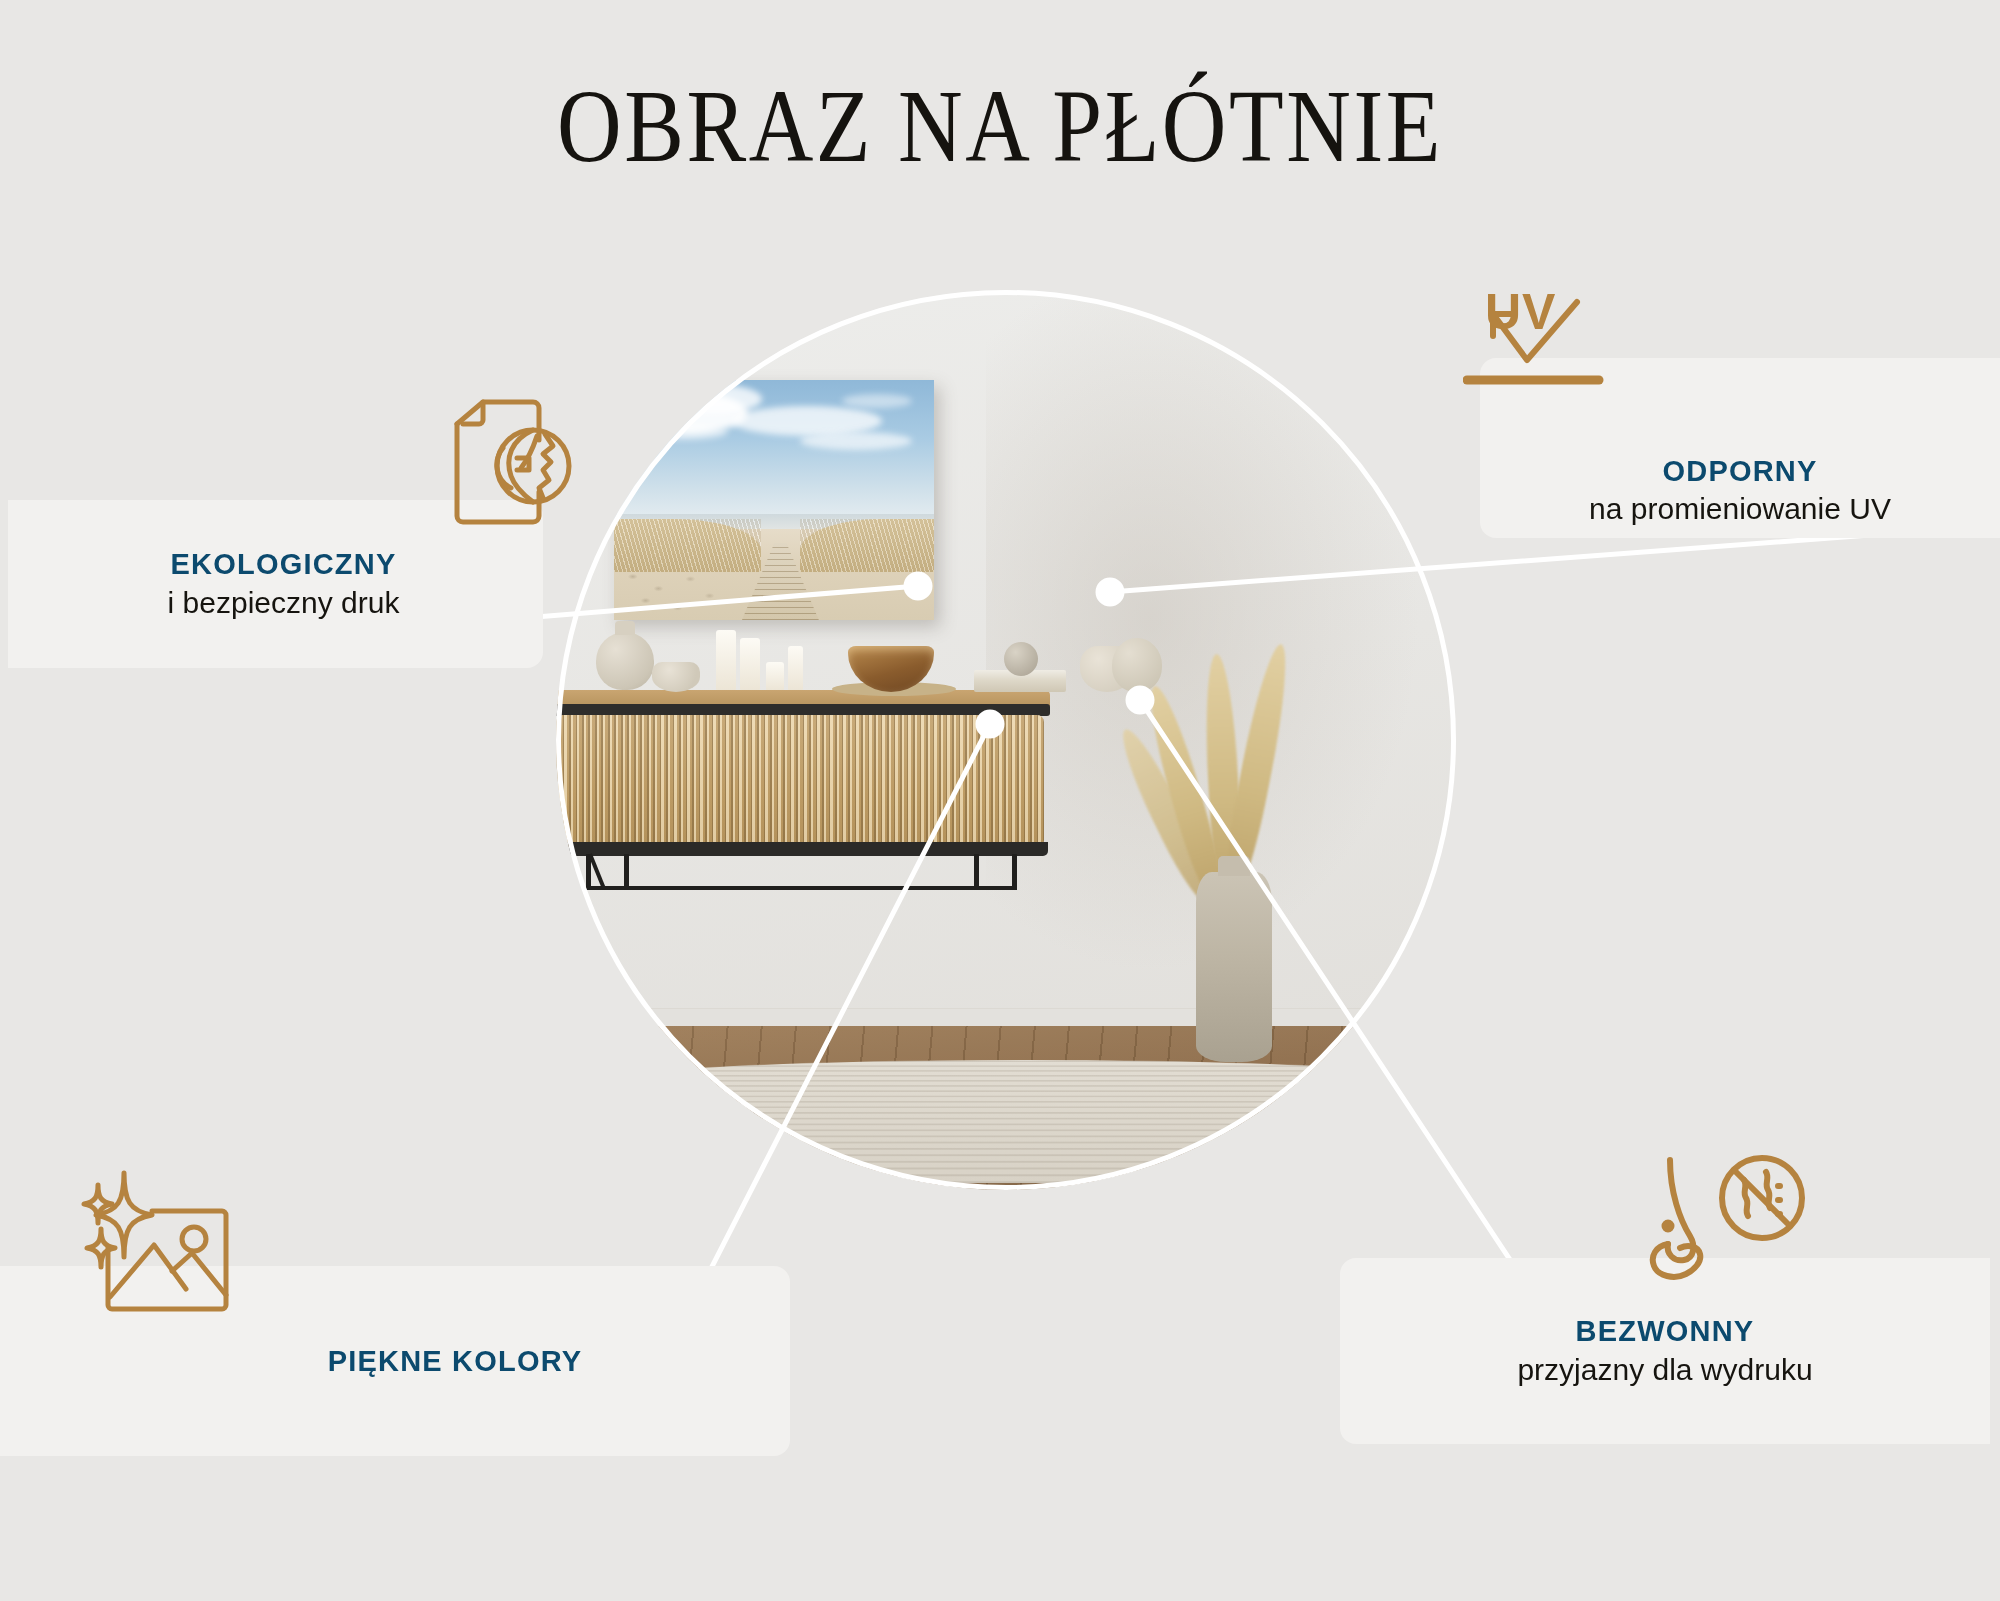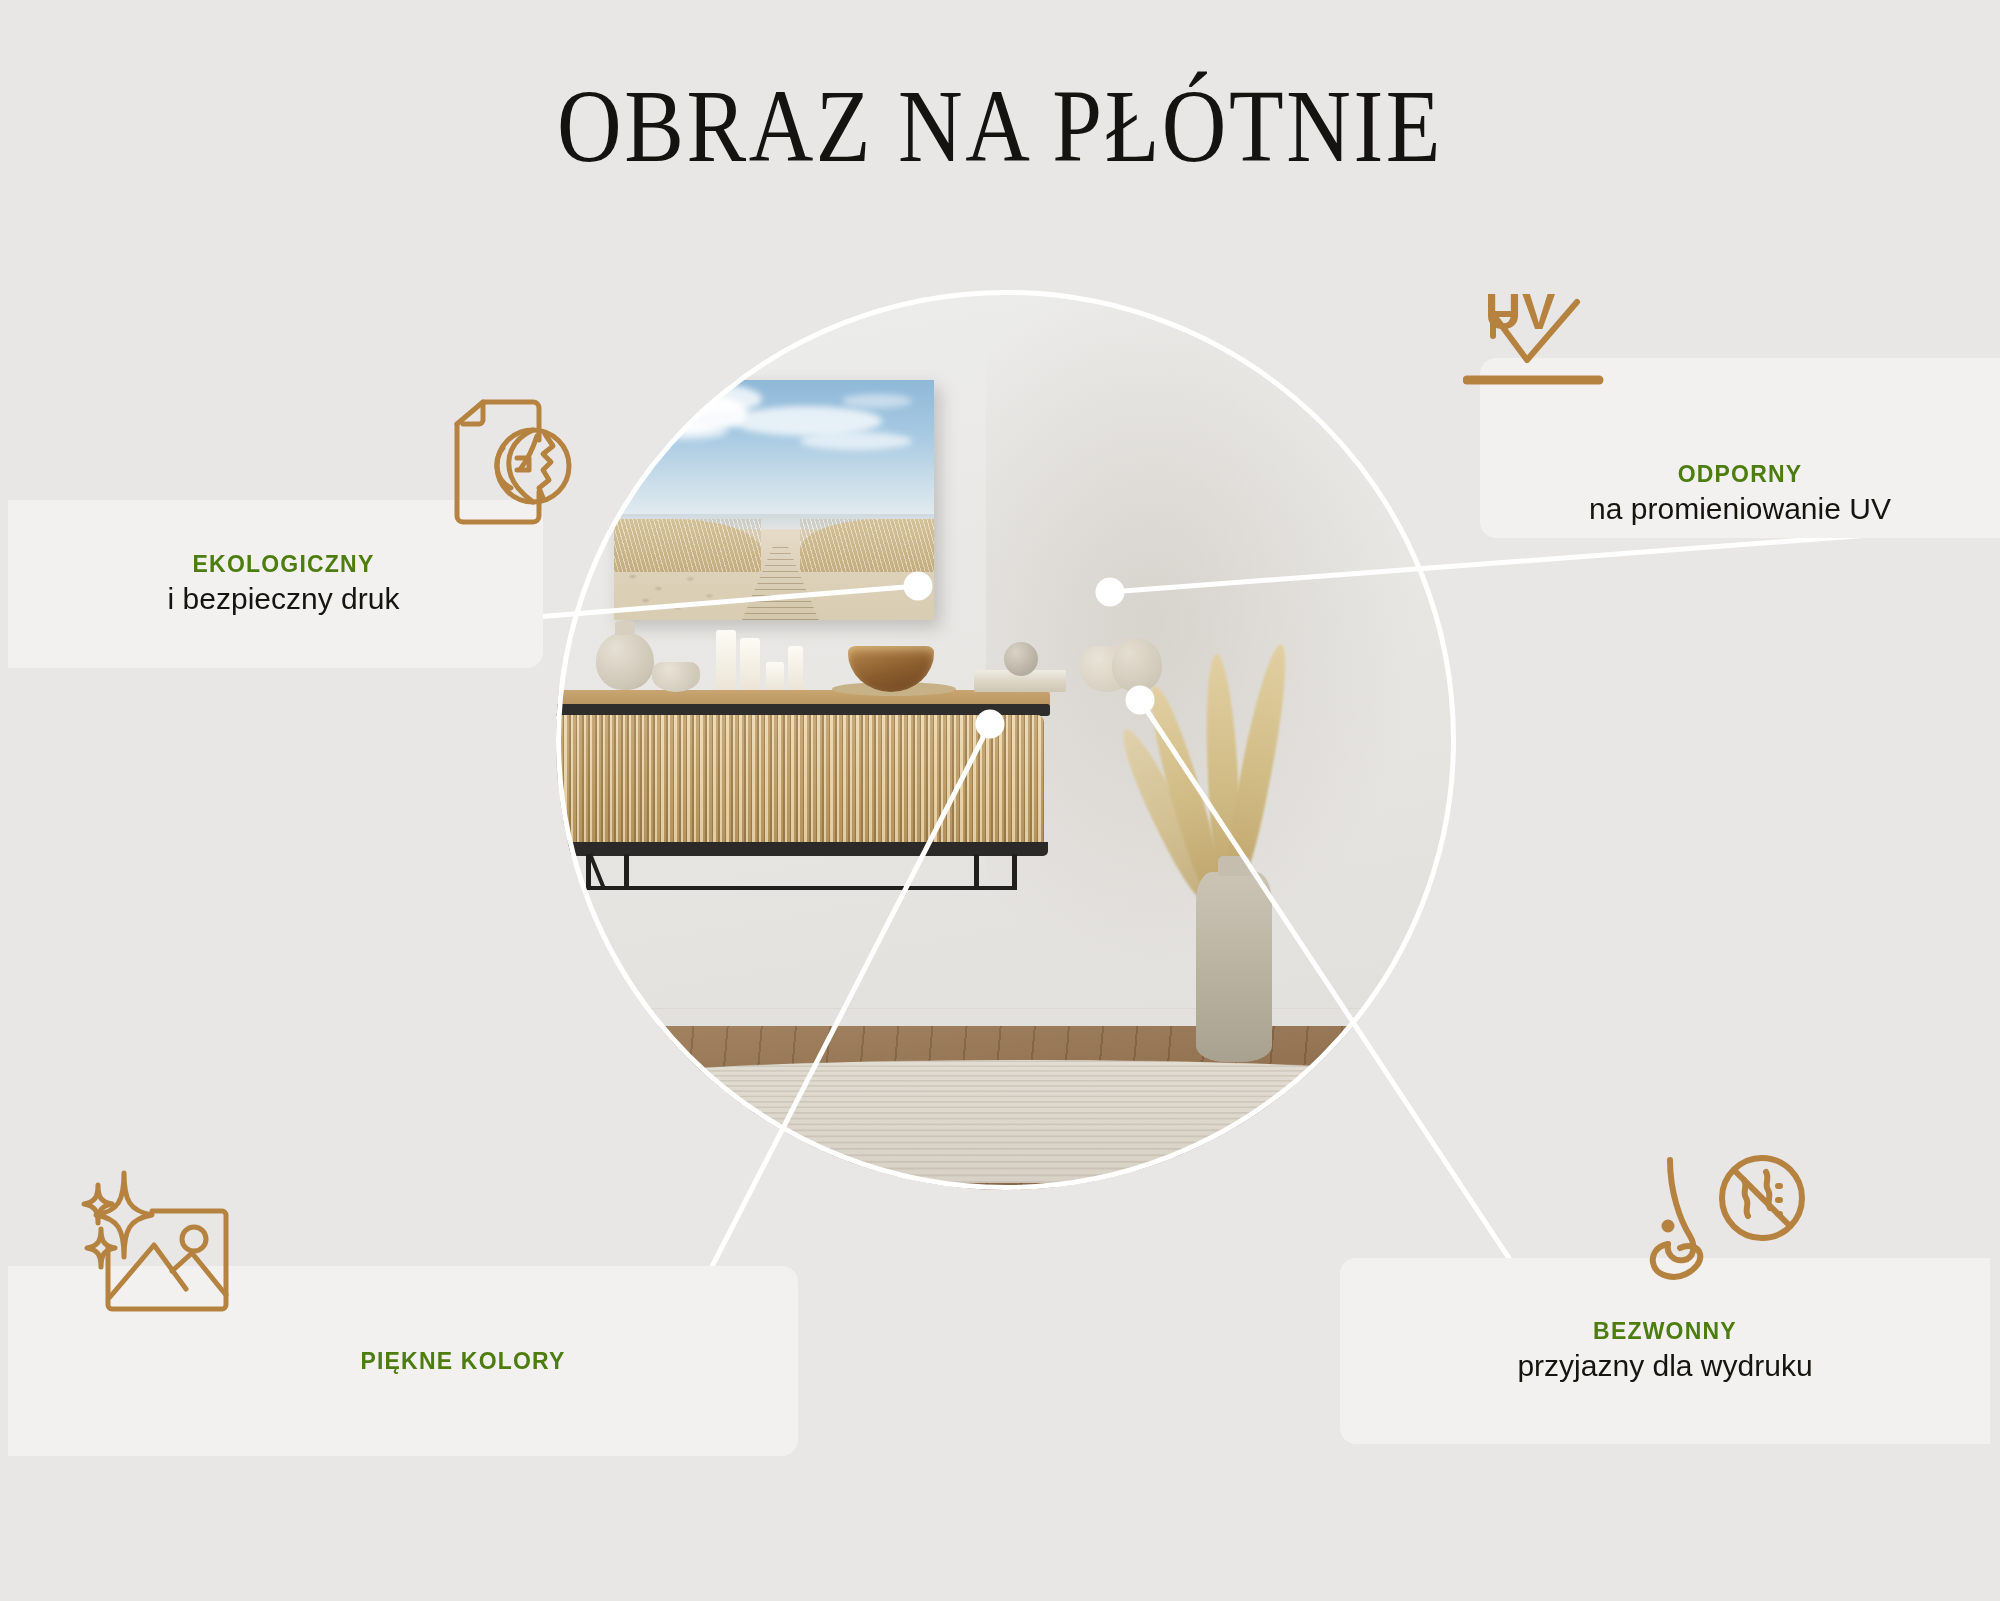--- a/index.html
+++ b/index.html
@@ -252,23 +252,23 @@
   .connectors { position:absolute; left:0; top:0; width:2000px; height:1601px; z-index:9; pointer-events:none; }
 
   
   .card {
     position:absolute;
     background:#f2f1ef;
     z-index:10;
   }
   .card .cap {
     font-weight:bold;
-    color:#4d7c0f;
+    color:#0c4a6e;
     letter-spacing:1.2px;
-    font-size:23px;
+    font-size:29px;
     line-height:1.25;
   }
   .card .sub {
     color:#16140f;
     font-size:30px;
     line-height:1.3;
     font-weight:400;
   }
   .card .txt { padding:0; }
 
@@ -292,21 +292,21 @@
   .uv-label {
     position:absolute; left:1485px; top:283px;
     font-size:50px; font-weight:bold; color:#b5833f; letter-spacing:1px;
     z-index:12;
   }
 
   
   #card-colors {
     left:0; top:1266px; width:790px; height:190px;
     border-radius:0 16px 16px 0;
-    display:flex; align-items:center; justify-content:center;margin-left:8px;
+    display:flex; align-items:center; justify-content:center;
   }
   #card-colors .txt { text-align:center; margin-left:120px; }
   .icon-colors { position:absolute; left:80px; top:1167px; width:160px; height:155px; z-index:11; }
 
   
   #card-smell {
     right:10px; top:1258px; width:650px; height:186px;
     border-radius:16px 0 0 16px;
     display:flex; align-items:center; justify-content:center;
   }

